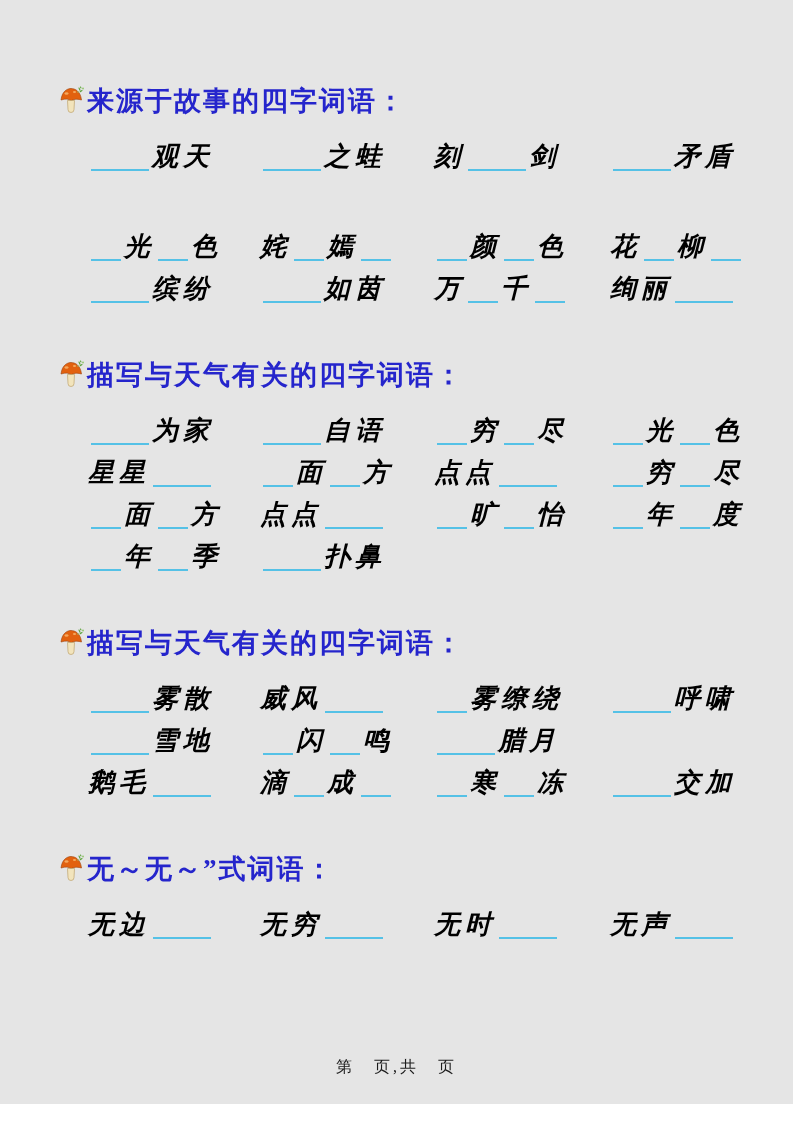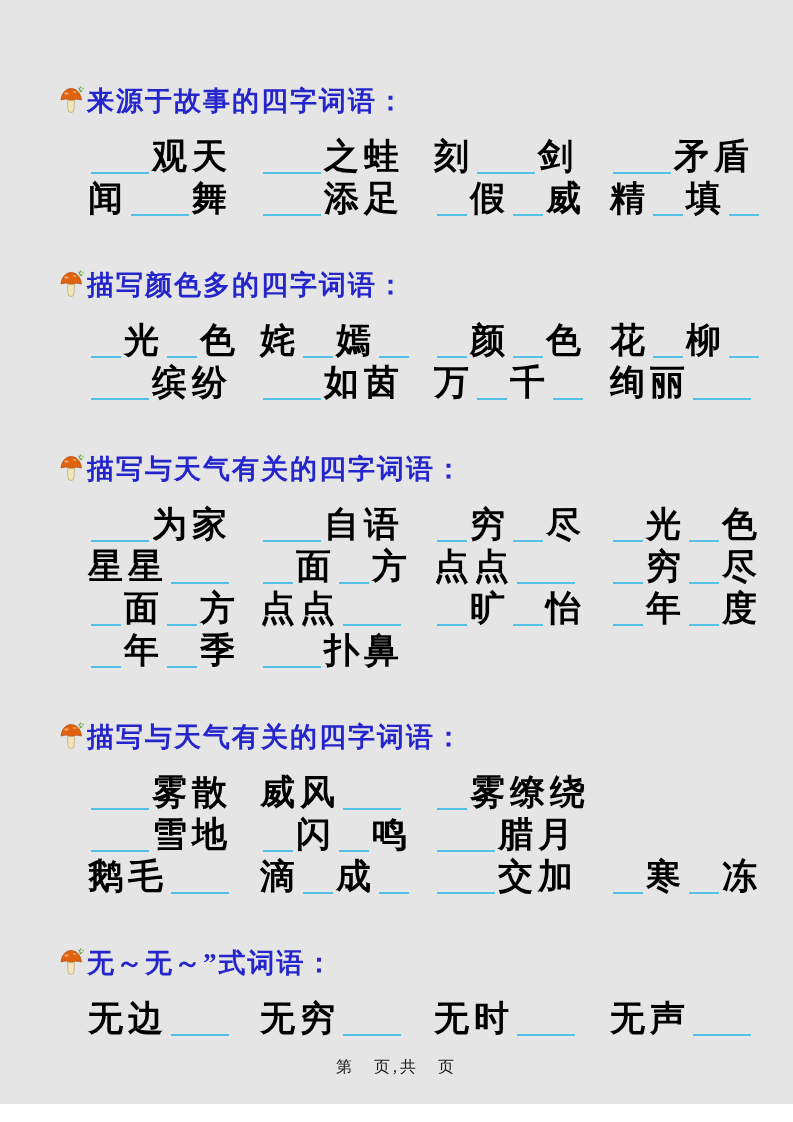--- a/index.html
+++ b/index.html
@@ -30,24 +30,25 @@
   .heading .mushroom { flex:0 0 auto; width:27px; height:30px; margin-right:2px; }
 
   .rows { padding-left:30px; }
   .row {
     display:grid;
     grid-template-columns:172px 174px 176px auto;
     height:42px; line-height:42px;
     align-items:end;
   }
   .item {
-    font-size:35px;
+    font-size:26px;
     font-weight:600;
     letter-spacing:5px;
     white-space:nowrap;
+    font-style:italic;
   }
   .blank {
     display:inline-block;
     height:2px;
     background:#55c1e6;
     vertical-align:-6px;
     margin:0 3px;
   }
   .blank.w1 { width:30px; }
   .blank.w2 { width:58px; }
@@ -79,41 +80,23 @@
             </svg></span>
           <span>来源于故事的四字词语：</span>
         </div>
         <div class="rows">
           <div class="row">
             <div class="item"><span class="blank w2"></span><span>观天</span></div>
             <div class="item"><span class="blank w2"></span><span>之蛙</span></div>
             <div class="item"><span>刻</span><span class="blank w2"></span><span>剑</span></div>
             <div class="item"><span class="blank w2"></span><span>矛盾</span></div>
           </div>
-          <div class="row">
-            <div class="item"><span>闻</span><span class="blank w2"></span><span>舞</span></div>
-            <div class="item"><span class="blank w2"></span><span>添足</span></div>
-            <div class="item"><span class="blank w1"></span><span>假</span><span class="blank w1"></span><span>威</span></div>
-            <div class="item"><span>精</span><span class="blank w1"></span><span>填</span><span class="blank w1"></span></div>
-          </div>
-        </div>
-      </div>
-      <div class="section">
-        <div class="heading">
-          <span class="mushroom"><svg viewBox="0 0 27 30" width="27" height="30" xmlns="http://www.w3.org/2000/svg">
-              <path d="M3 14 C4 4.5 10 2.5 13 2.5 C17 2.5 22.5 5 23.5 14 C18 12.5 15.5 13.5 13.2 14.8 C10.5 13 8 12.5 3 14 Z" fill="#e2610f" stroke="#9c3f08" stroke-width="0.6"></path>
-              <ellipse cx="8.5" cy="7.5" rx="2" ry="1.3" fill="#f6b066" opacity="0.9"></ellipse>
-              <ellipse cx="16.5" cy="6" rx="1.6" ry="1.1" fill="#f6b066" opacity="0.9"></ellipse>
-              <path d="M9.5 14.5 h7 l-0.5 9 a3 3 0 0 1 -6 0 Z" fill="#f2e4bc" stroke="#bda26b" stroke-width="0.7"></path>
-              <path d="M21 2 l1 2.2 M24 4.5 l-1.8 1.2 M22.5 1 l.4 .9" stroke="#5ca33c" stroke-width="1.1" fill="none" stroke-linecap="round"></path>
-              <circle cx="25" cy="2.5" r="0.9" fill="#8fc468"></circle>
-              <circle cx="20" cy="6" r="0.7" fill="#8fc468"></circle>
-            </svg></span>
-          <span>描写颜色多的四字词语：</span>
-        </div>
+        </div>
+      </div>
+      <div class="section">
         <div class="rows">
           <div class="row">
             <div class="item"><span class="blank w1"></span><span>光</span><span class="blank w1"></span><span>色</span></div>
             <div class="item"><span>姹</span><span class="blank w1"></span><span>嫣</span><span class="blank w1"></span></div>
             <div class="item"><span class="blank w1"></span><span>颜</span><span class="blank w1"></span><span>色</span></div>
             <div class="item"><span>花</span><span class="blank w1"></span><span>柳</span><span class="blank w1"></span></div>
           </div>
           <div class="row">
             <div class="item"><span class="blank w2"></span><span>缤纷</span></div>
             <div class="item"><span class="blank w2"></span><span>如茵</span></div>
@@ -171,31 +154,32 @@
               <circle cx="25" cy="2.5" r="0.9" fill="#8fc468"></circle>
               <circle cx="20" cy="6" r="0.7" fill="#8fc468"></circle>
             </svg></span>
           <span>描写与天气有关的四字词语：</span>
         </div>
         <div class="rows">
           <div class="row">
             <div class="item"><span class="blank w2"></span><span>雾散</span></div>
             <div class="item"><span>威风</span><span class="blank w2"></span></div>
             <div class="item"><span class="blank w1"></span><span>雾缭绕</span></div>
+            <div class="item"><span class="blank w2"></span><span>呼啸</span></div>
           </div>
           <div class="row">
             <div class="item"><span class="blank w2"></span><span>雪地</span></div>
             <div class="item"><span class="blank w1"></span><span>闪</span><span class="blank w1"></span><span>鸣</span></div>
             <div class="item"><span class="blank w2"></span><span>腊月</span></div>
           </div>
           <div class="row">
             <div class="item"><span>鹅毛</span><span class="blank w2"></span></div>
             <div class="item"><span>滴</span><span class="blank w1"></span><span>成</span><span class="blank w1"></span></div>
+            <div class="item"><span class="blank w1"></span><span>寒</span><span class="blank w1"></span><span>冻</span></div>
             <div class="item"><span class="blank w2"></span><span>交加</span></div>
-            <div class="item"><span class="blank w1"></span><span>寒</span><span class="blank w1"></span><span>冻</span></div>
           </div>
         </div>
       </div>
       <div class="section">
         <div class="heading">
           <span class="mushroom"><svg viewBox="0 0 27 30" width="27" height="30" xmlns="http://www.w3.org/2000/svg">
               <path d="M3 14 C4 4.5 10 2.5 13 2.5 C17 2.5 22.5 5 23.5 14 C18 12.5 15.5 13.5 13.2 14.8 C10.5 13 8 12.5 3 14 Z" fill="#e2610f" stroke="#9c3f08" stroke-width="0.6"></path>
               <ellipse cx="8.5" cy="7.5" rx="2" ry="1.3" fill="#f6b066" opacity="0.9"></ellipse>
               <ellipse cx="16.5" cy="6" rx="1.6" ry="1.1" fill="#f6b066" opacity="0.9"></ellipse>
               <path d="M9.5 14.5 h7 l-0.5 9 a3 3 0 0 1 -6 0 Z" fill="#f2e4bc" stroke="#bda26b" stroke-width="0.7"></path>

